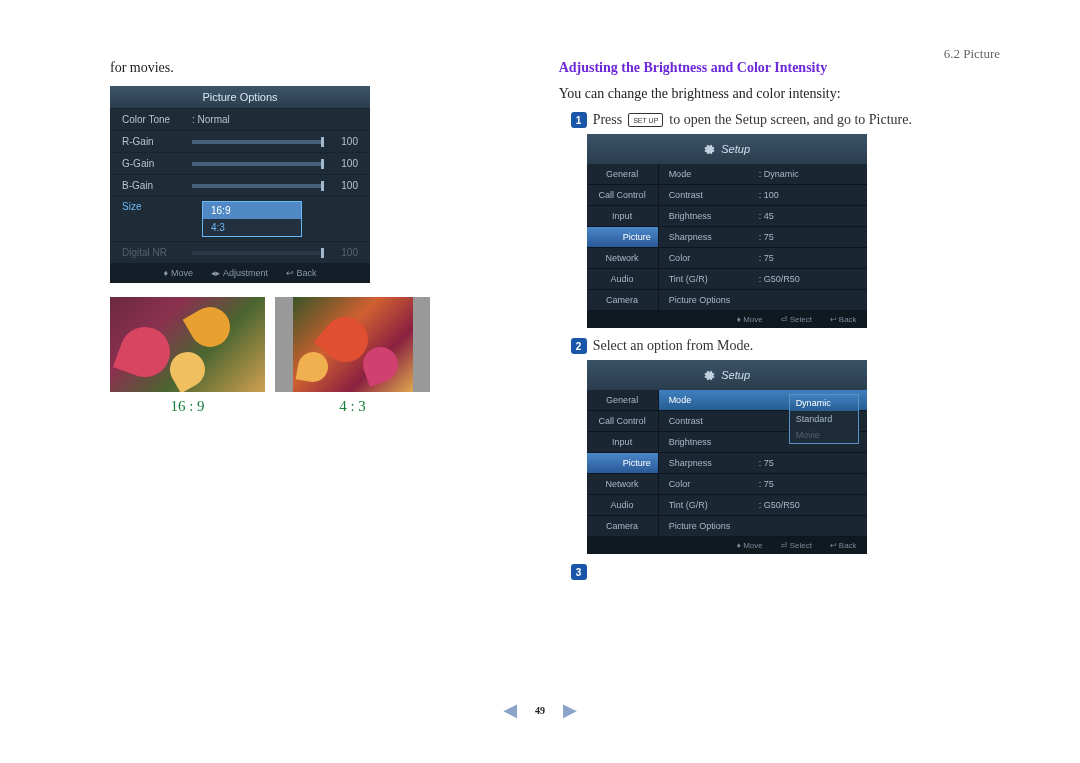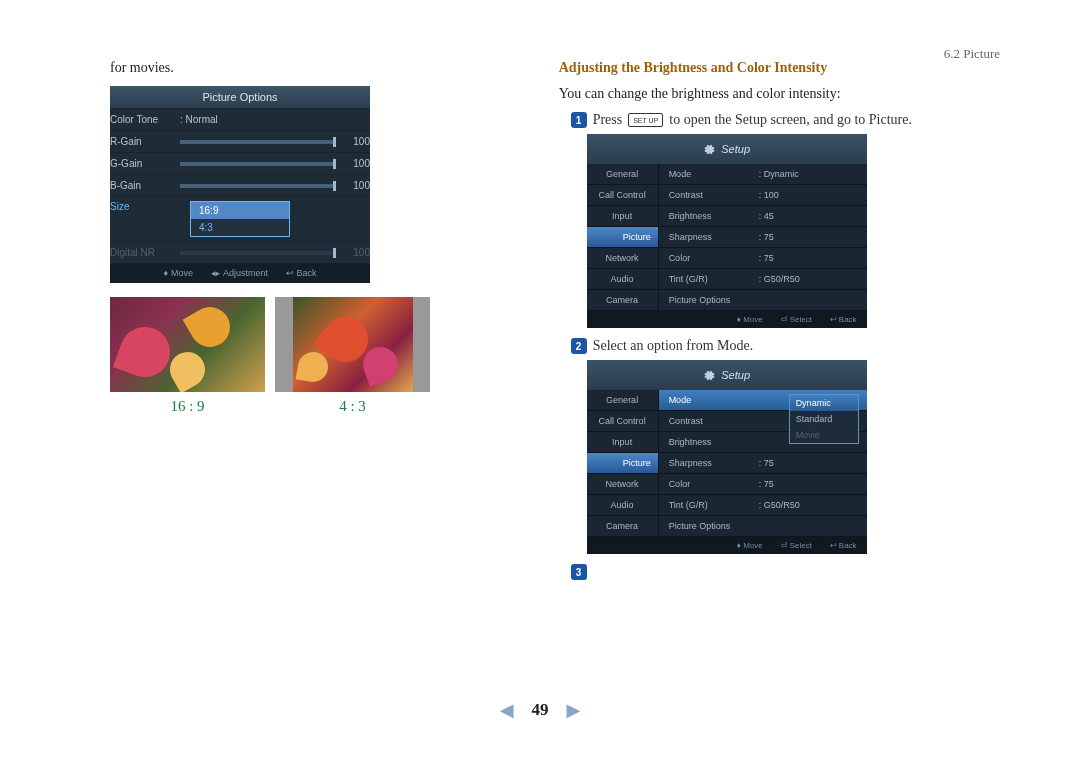--- a/index.html
+++ b/index.html
@@ -22,21 +22,21 @@
   .page {
     display: flex;
     padding: 60px 80px 0 110px;
     gap: 84px;
   }
   .left-col { width: 380px; }
   .right-col { width: 460px; }
 
   .text-line { margin-bottom: 10px; color: #222; }
   .heading-blue { color: #1a56a8; font-weight: bold; font-size: 16px; margin-bottom: 6px; }
-  .subheading-blue { color: #a16207; font-weight: bold; font-size: 14px; margin-bottom: 10px; }
+  .subheading-blue { color: #6d28d9; font-weight: bold; font-size: 14px; margin-bottom: 10px; }
 
   .step-row { display: flex; align-items: center; gap: 6px; margin: 8px 0 6px 12px; }
   .step-num {
     width: 16px; height: 16px; border-radius: 3px;
     background: #1a56a8; color: #fff; font-size: 10px;
     display: inline-flex; align-items: center; justify-content: center;
     font-family: Arial, sans-serif; font-weight: bold;
   }
   .setup-key {
     padding: 0 4px; height: 14px; border: 1px solid #333; border-radius: 2px;
@@ -48,21 +48,21 @@
   .osd-picture-options {
     width: 260px; background: #1e2c38; border-radius: 2px;
     margin-bottom: 14px;
     font-family: Arial, sans-serif; font-size: 10px; color: #b8c5d0;
   }
   .osd-title-bar {
     background: linear-gradient(to bottom, #3d5568, #2a3d4e);
     text-align: center; padding: 5px 0; font-size: 11px; color: #d8e5f0;
   }
   .osd-row {
-    display: flex; align-items: center; padding: 4px 0; height: 22px;
+    display: flex; align-items: center; padding: 4px 12px; height: 22px;
     border-top: 1px solid rgba(0,0,0,0.2);
   }
   .osd-label { width: 70px; }
   .osd-slider {
     flex: 1; height: 4px; background: #456078; position: relative; margin-right: 8px;
   }
   .osd-slider::after {
     content: ''; position: absolute; right: 0; top: -3px; width: 3px; height: 10px;
     background: #a2b8cc;
   }
@@ -130,21 +130,21 @@
   .mode-popup-item { padding: 3px 6px; font-size: 9px; }
   .mode-popup-item.hl { background: linear-gradient(to bottom, #4080c0, #275d92); color: #fff; }
   .mode-popup-item.dim { color: #55626e; }
 
   
   .pager {
     position: absolute; bottom: 42px; left: 0; width: 100%;
     display: flex; justify-content: center; align-items: center; gap: 18px;
   }
   .pager-arrow { color: #8aa5c8; font-size: 18px; cursor: pointer; }
-  .pager-num { font-weight: bold; font-size: 17px; color: #222; }
+  .pager-num { font-weight: bold; font-size: 10px; color: #222; }
 </style>
 </head>
 <body>
 
 <div class="header-label">6.2 Picture</div>
 
 <div class="page">
 
   <div class="left-col">
     <div class="text-line">for movies.</div>

